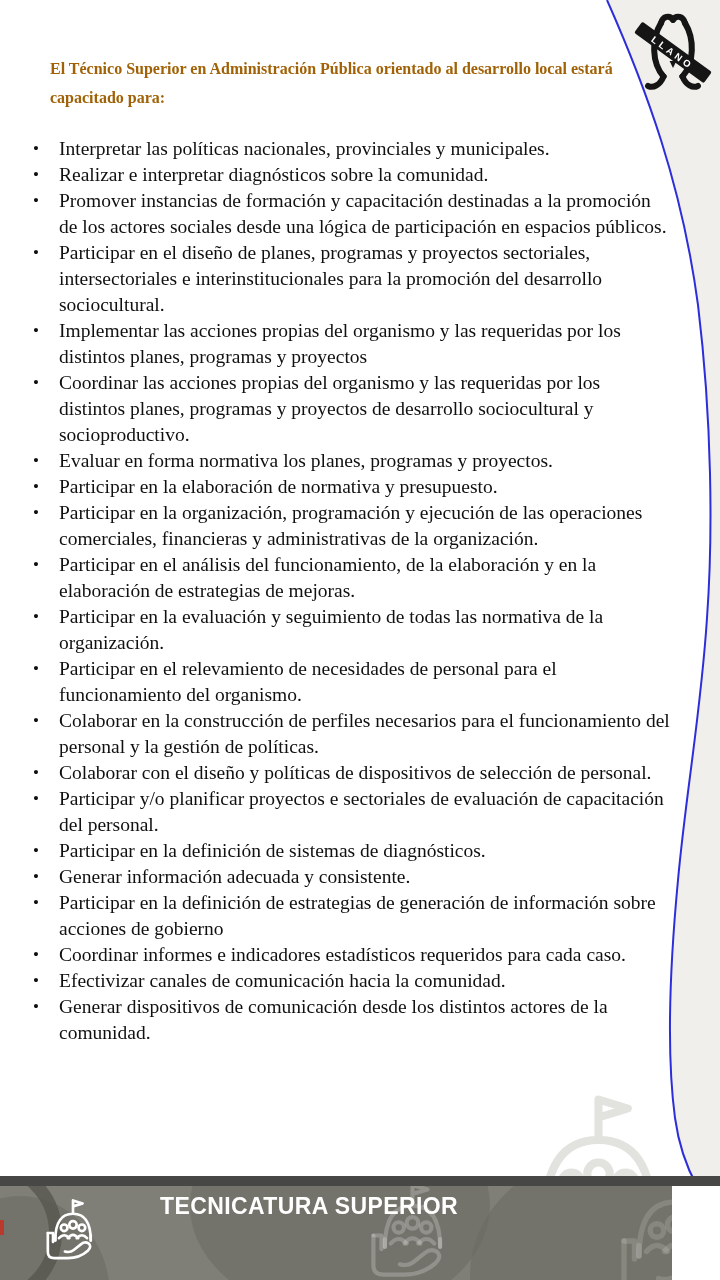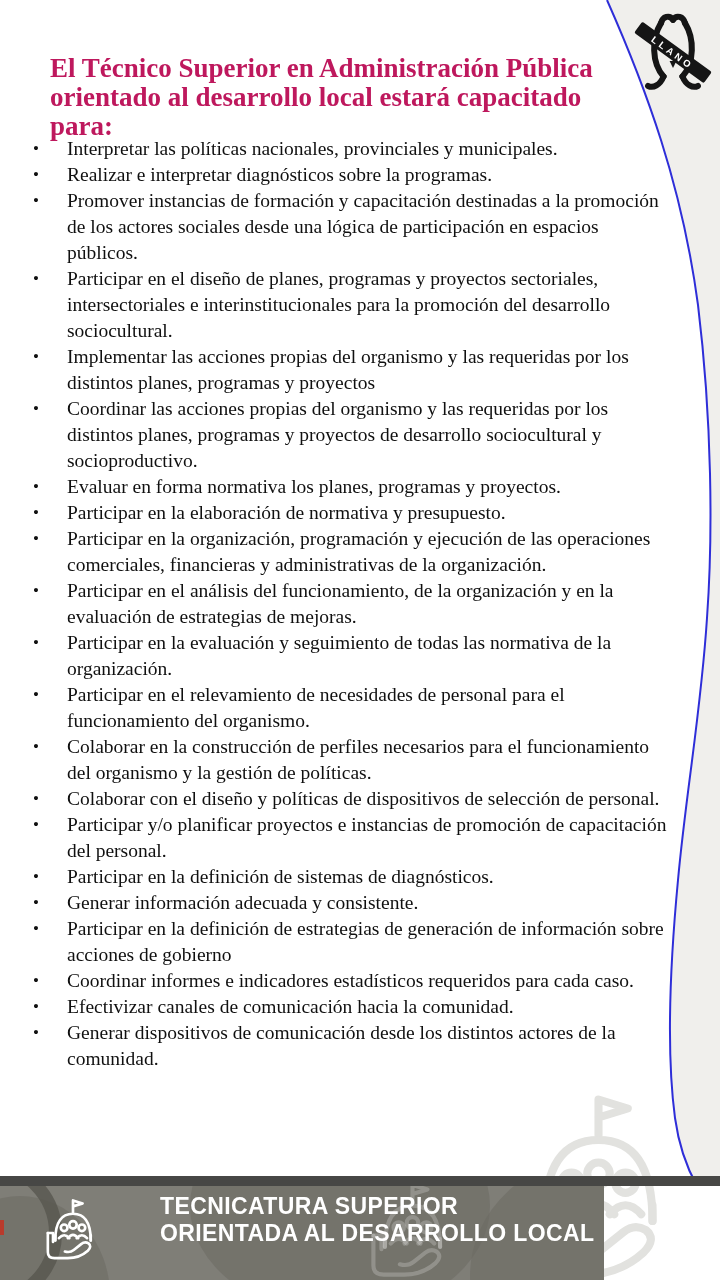--- a/index.html
+++ b/index.html
@@ -21,35 +21,35 @@
   .side-curve{stroke:var(--curve);stroke-width:2;fill:none;}
 
   
   .corner-logo{position:absolute;top:6px;left:630px;width:86px;height:98px;z-index:3;}
 
   
   .watermark-page{position:absolute;left:486px;top:1086px;width:225px;height:225px;color:#e2e2df;z-index:1;}
 
   .title{
     position:absolute;left:50px;top:54px;width:592px;z-index:2;
-    font-weight:bold;font-size:27px;line-height:29px;color:#be185d;
+    font-weight:bold;font-size:16px;line-height:29px;color:#a16207;
   }
 
   ul.caps{
     position:absolute;left:28px;top:136px;width:645px;z-index:2;
     list-style:none;font-size:19.5px;line-height:26px;color:#101010;
   }
   ul.caps li{display:flex;}
   ul.caps .marker{flex:0 0 31px;padding-left:5px;font-size:17px;}
-  ul.caps .itext{flex:1;max-width:612px;margin-left:8px;}
+  ul.caps .itext{flex:1;max-width:612px;}
 
   
   .banner-strip{position:absolute;left:0;top:1176px;width:720px;height:10px;background:var(--banner-strip);z-index:4;}
   .banner{
-    position:absolute;left:0;top:1186px;width:604px;height:94px;z-index:4;
+    position:absolute;left:0;top:1186px;width:672px;height:94px;z-index:4;
     background:var(--banner-bg);overflow:hidden;
   }
   .banner .blob{position:absolute;background:#6b6a63;opacity:.55;border-radius:50%;}
   .blob1{width:300px;height:220px;left:190px;top:-90px;}
   .blob2{width:260px;height:240px;left:470px;top:-30px;}
   .blob3{width:180px;height:200px;left:-70px;top:10px;}
   .banner .arc{
     position:absolute;width:150px;height:150px;left:-88px;top:-28px;border-radius:50%;
     border:13px solid #57564f;opacity:.8;background:transparent;
   }
@@ -120,21 +120,21 @@
 
   <h1 class="title">El Técnico Superior en Administración Pública orientado al desarrollo local estará capacitado para:</h1>
 
   <ul class="caps">
       <li>
         <span class="marker">•</span>
         <span class="itext">Interpretar las políticas nacionales, provinciales y municipales.</span>
       </li>
       <li>
         <span class="marker">•</span>
-        <span class="itext">Realizar e interpretar diagnósticos sobre la programas.</span>
+        <span class="itext">Realizar e interpretar diagnósticos sobre la comunidad.</span>
       </li>
       <li>
         <span class="marker">•</span>
         <span class="itext">Promover instancias de formación y capacitación destinadas a la promoción de los actores sociales desde una lógica de participación en espacios públicos.</span>
       </li>
       <li>
         <span class="marker">•</span>
         <span class="itext">Participar en el diseño de planes, programas y proyectos sectoriales, intersectoriales e interinstitucionales para la promoción del desarrollo sociocultural.</span>
       </li>
       <li>
@@ -152,41 +152,41 @@
       <li>
         <span class="marker">•</span>
         <span class="itext">Participar en la elaboración de normativa y presupuesto.</span>
       </li>
       <li>
         <span class="marker">•</span>
         <span class="itext">Participar en la organización, programación y ejecución de las operaciones comerciales, financieras y administrativas de la organización.</span>
       </li>
       <li>
         <span class="marker">•</span>
-        <span class="itext">Participar en el análisis del funcionamiento, de la organización y en la evaluación de estrategias de mejoras.</span>
+        <span class="itext">Participar en el análisis del funcionamiento, de la elaboración y en la elaboración de estrategias de mejoras.</span>
       </li>
       <li>
         <span class="marker">•</span>
         <span class="itext">Participar en la evaluación y seguimiento de todas las normativa de la organización.</span>
       </li>
       <li>
         <span class="marker">•</span>
         <span class="itext">Participar en el relevamiento de necesidades de personal para el funcionamiento del organismo.</span>
       </li>
       <li>
         <span class="marker">•</span>
-        <span class="itext">Colaborar en la construcción de perfiles necesarios para el funcionamiento del organismo y la gestión de políticas.</span>
+        <span class="itext">Colaborar en la construcción de perfiles necesarios para el funcionamiento del personal y la gestión de políticas.</span>
       </li>
       <li>
         <span class="marker">•</span>
         <span class="itext">Colaborar con el diseño y políticas de dispositivos de selección de personal.</span>
       </li>
       <li>
         <span class="marker">•</span>
-        <span class="itext">Participar y/o planificar proyectos e instancias de promoción de capacitación del personal.</span>
+        <span class="itext">Participar y/o planificar proyectos e sectoriales de evaluación de capacitación del personal.</span>
       </li>
       <li>
         <span class="marker">•</span>
         <span class="itext">Participar en la definición de sistemas de diagnósticos.</span>
       </li>
       <li>
         <span class="marker">•</span>
         <span class="itext">Generar información adecuada y consistente.</span>
       </li>
       <li>
@@ -221,17 +221,16 @@
     <svg class="banner-watermark2" viewBox="0 0 100 100">
       <use href="#dome-icon"></use>
     </svg>
 
     <svg class="banner-icon" viewBox="0 0 100 100">
       <use href="#dome-icon"></use>
     </svg>
 
     <div class="banner-text">
       <div>TECNICATURA SUPERIOR</div>
-      <div>ORIENTADA AL DESARROLLO LOCAL</div>
     </div>
   </div>
 
 </div>
 
 </body></html>

